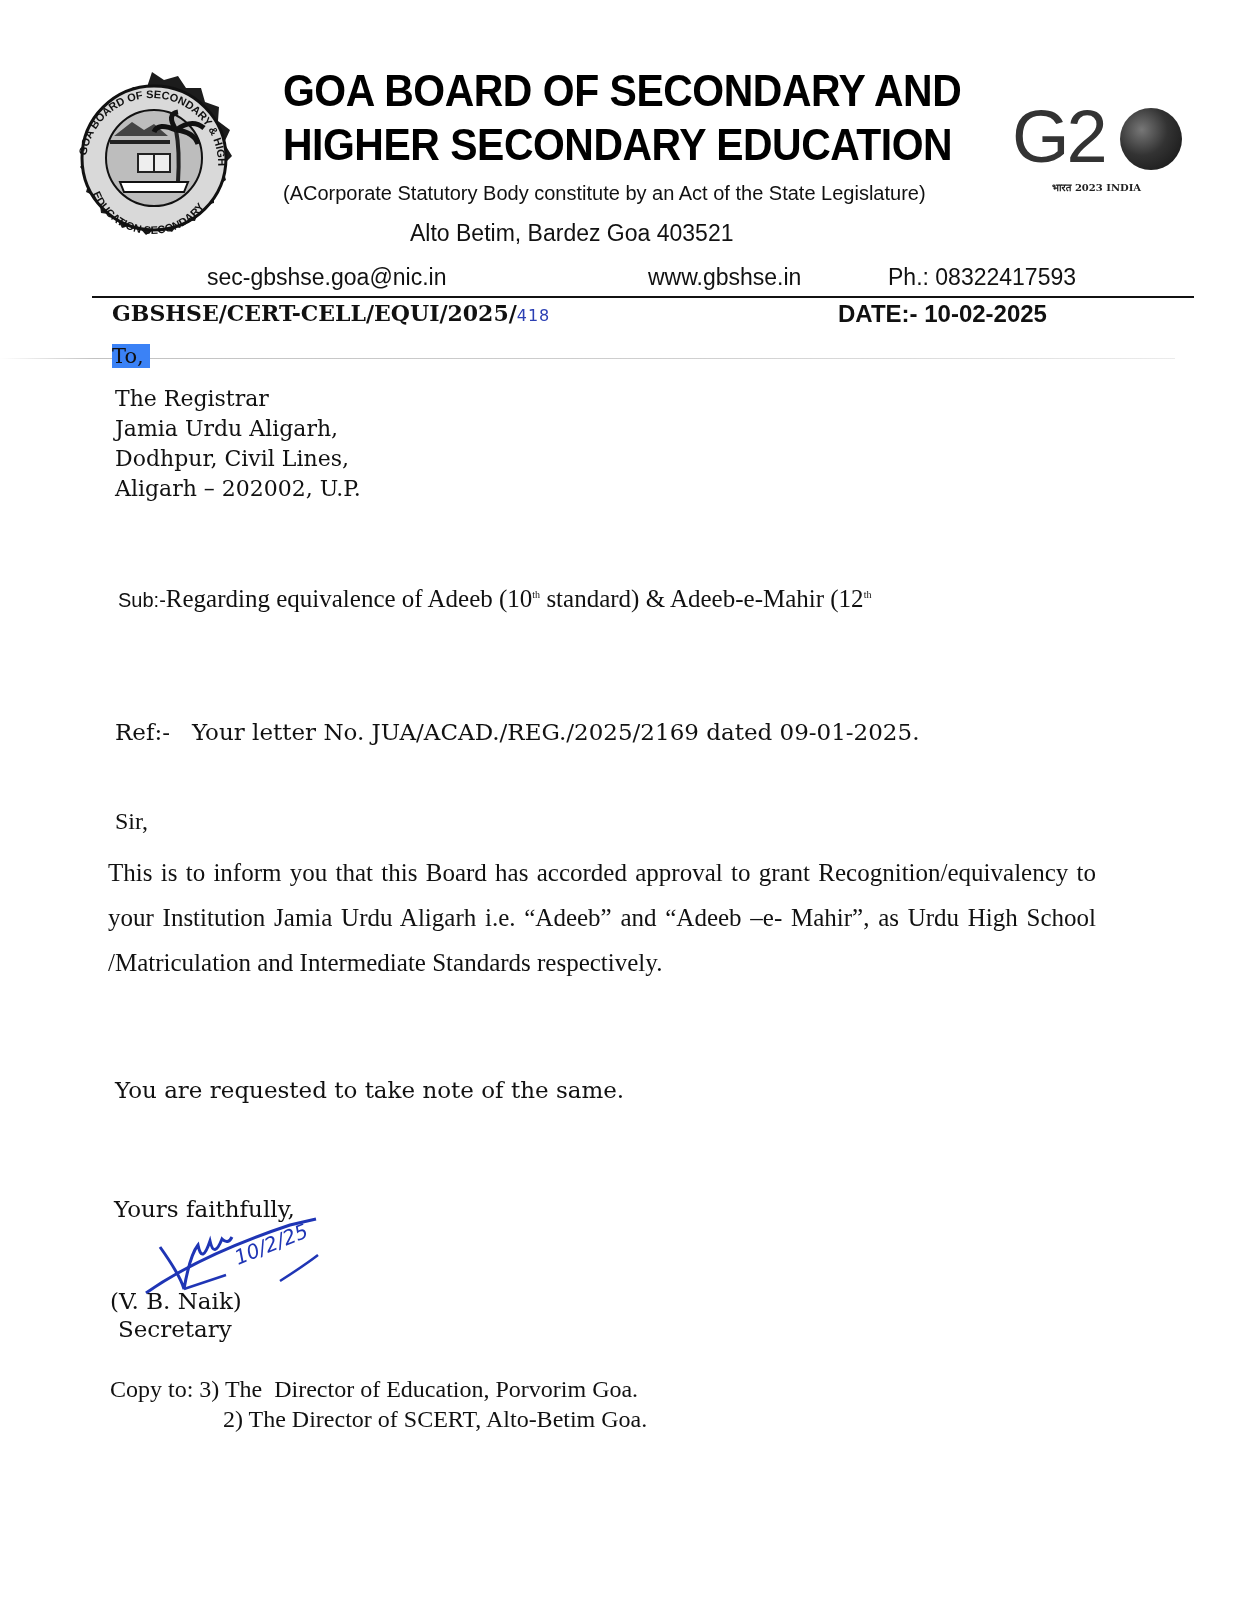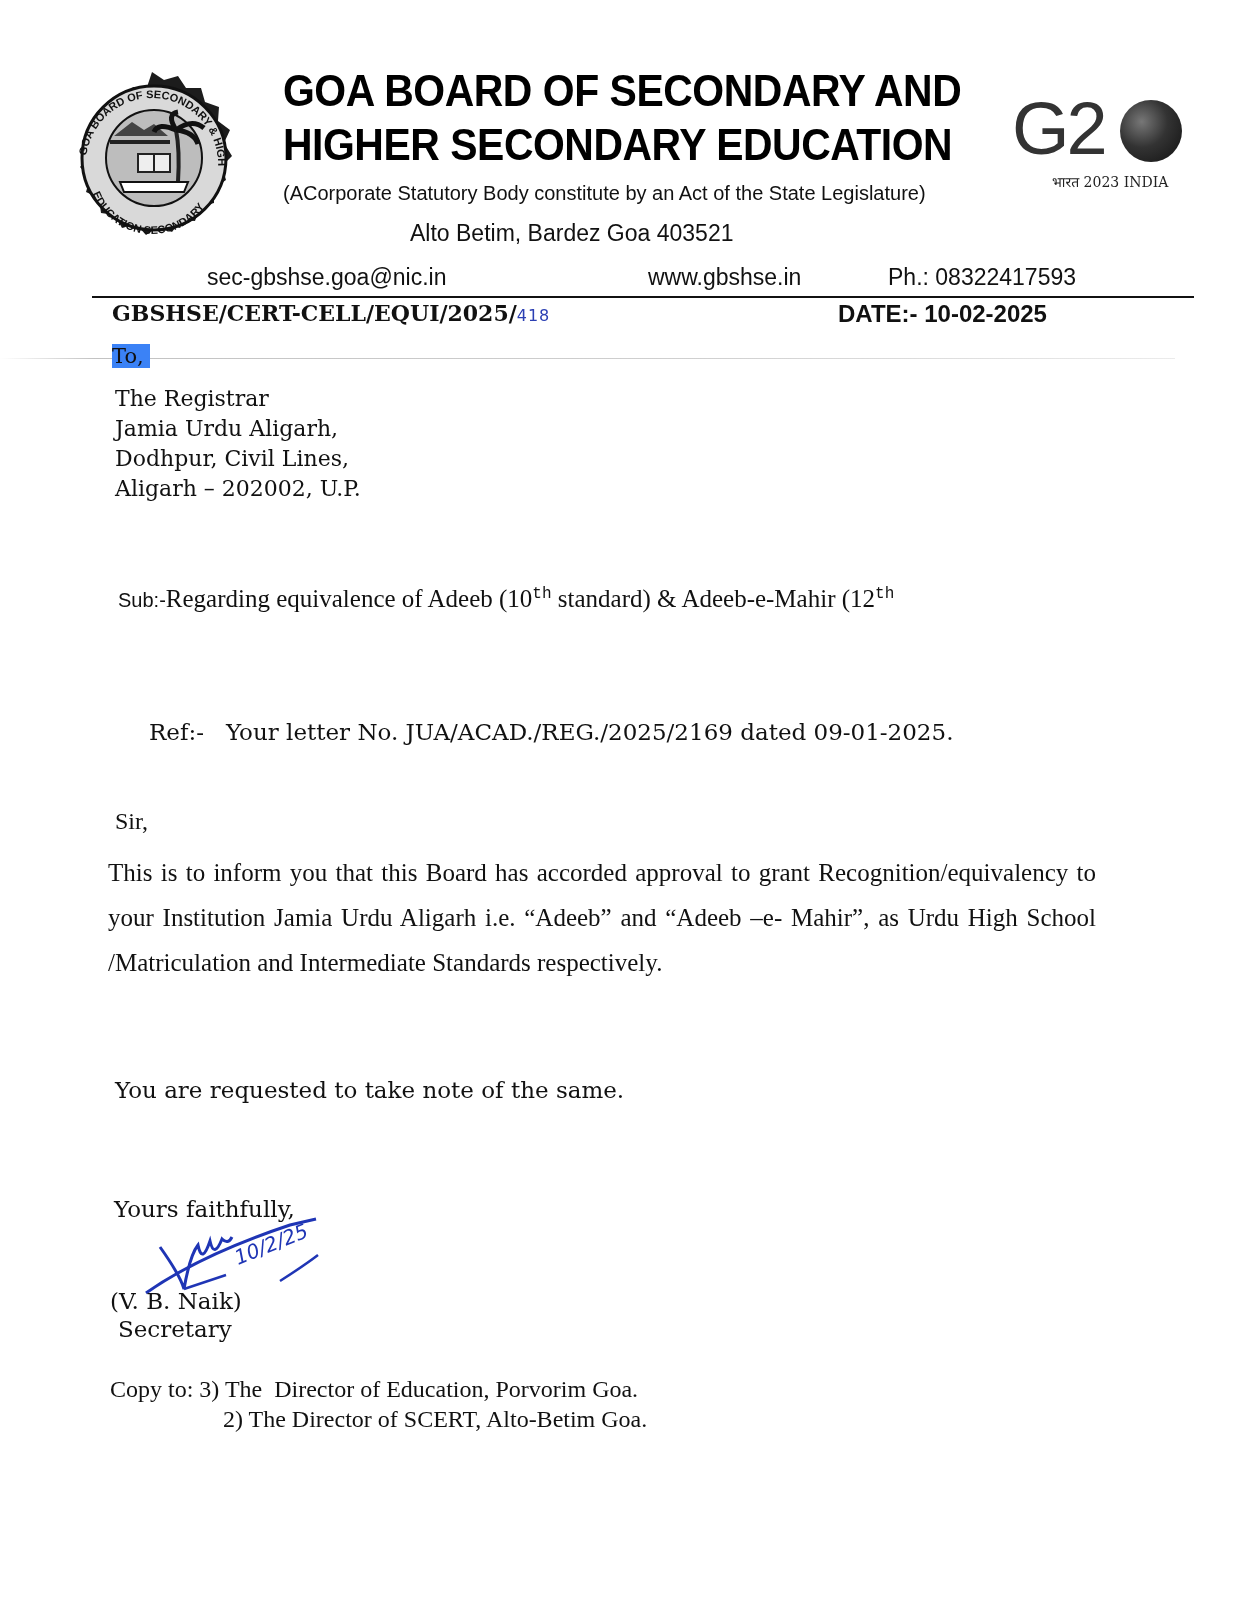--- a/index.html
+++ b/index.html
@@ -10,24 +10,24 @@
   .seal { left: 58px; top: 70px; width: 188px; height: 188px; }
 
   
   .title-line { left: 283px; font-family: "Liberation Sans", sans-serif; font-weight: bold; font-size: 44px; letter-spacing: -0.5px; transform: scaleX(0.93); transform-origin: left top; white-space: nowrap; color: #000; }
   .title-1 { top: 66px; }
   .title-2 { top: 120px; }
   .subtitle { left: 283px; top: 182px; font-family: "Liberation Sans", sans-serif; font-size: 20px; white-space: nowrap; }
   .address { left: 410px; top: 220px; font-family: "Liberation Sans", sans-serif; font-size: 23px; white-space: nowrap; }
 
   
-  .g20 { left: 1012px; top: 92px; width: 170px; height: 96px; text-align: center; }
+  .g20 { left: 1012px; top: 100px; width: 170px; height: 96px; text-align: center; }
   .g20-text { position: absolute; left: 0; top: 0; font-family: "Liberation Sans", sans-serif; font-size: 74px; line-height: 74px; color: #333; letter-spacing: -3px; }
   .g20-globe { position: absolute; left: 108px; top: 8px; width: 62px; height: 62px; border-radius: 50%; background: radial-gradient(circle at 35% 35%, #777 0%, #333 45%, #111 100%); }
-  .g20-sub { position: absolute; left: 40px; top: 80px; font-family: "DejaVu Serif", serif; font-size: 14px; font-weight: normal; color: #222; white-space: nowrap; }
+  .g20-sub { position: absolute; left: 40px; top: 80px; font-family: "DejaVu Serif", serif; font-size: 10px; font-weight: bold; color: #222; white-space: nowrap; }
 
   
   .contact { top: 264px; font-family: "Liberation Sans", sans-serif; font-size: 23px; white-space: nowrap; }
   .contact-email { left: 207px; }
   .contact-web { left: 648px; }
   .contact-phone { left: 888px; text-align: right; }
   .rule { left: 92px; top: 296px; width: 1102px; height: 2px; background: #111; }
 
   
   .ref-no { left: 112px; top: 300px; font-family: "DejaVu Serif", serif; font-weight: bold; font-size: 22px; white-space: nowrap; }
@@ -39,23 +39,23 @@
   .serif { font-family: "DejaVu Serif", serif; }
   .lib-serif { font-family: "Liberation Serif", serif; }
 
   .to { left: 112px; top: 344px; font-size: 21px; background: #3b82f6; padding-right: 6px; }
   .addr-line { left: 115px; font-size: 22px; white-space: nowrap; }
 
   
   .subject { left: 118px; top: 584px; width: 1030px; font-size: 25px; line-height: 30px; text-align: justify; }
   .subject .lbl { font-family: "Liberation Sans Narrow", "Liberation Sans", sans-serif; font-size: 20px; }
   .subject-cont { padding-left: 58px; display: block; }
-  sup { font-size: 16px; line-height: 0; font-family: Liberation Mono, monospace; }
+  sup { font-size: 10px; line-height: 0; }
 
-  .ref-line { left: 115px; top: 719px; font-size: 23px; white-space: nowrap; margin-left: 34px; }
+  .ref-line { left: 115px; top: 719px; font-size: 23px; white-space: nowrap; }
 
   .salutation { left: 115px; top: 808px; font-size: 24px; }
   .body-para { left: 108px; top: 850px; width: 988px; font-size: 25px; line-height: 45px; text-align: justify; text-align-last: left; }
 
   .note { left: 115px; top: 1077px; font-size: 23px; white-space: nowrap; }
 
   .closing { left: 114px; top: 1196px; font-size: 23px; white-space: nowrap; }
   .signature { left: 140px; top: 1215px; width: 190px; height: 95px; }
   .signer { left: 110px; top: 1288px; font-size: 23px; white-space: nowrap; }
   .designation { left: 118px; top: 1316px; font-size: 23px; white-space: nowrap; }

